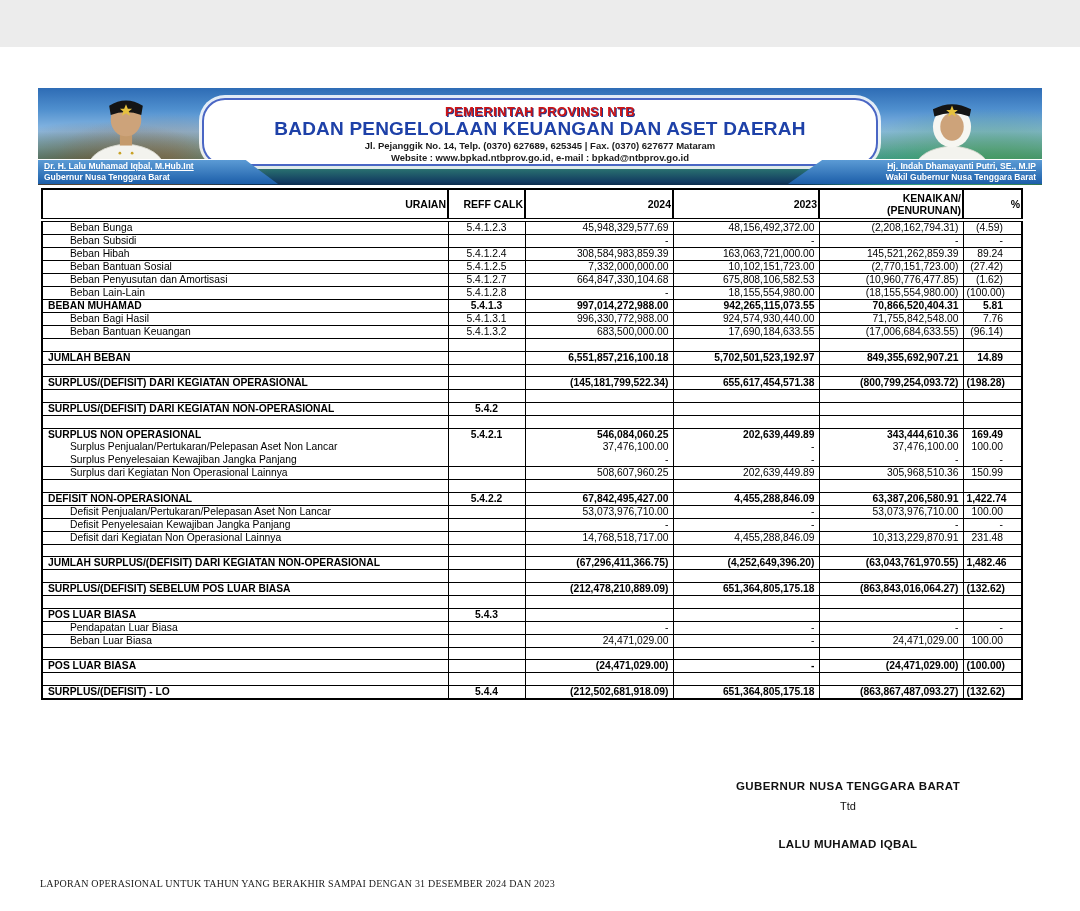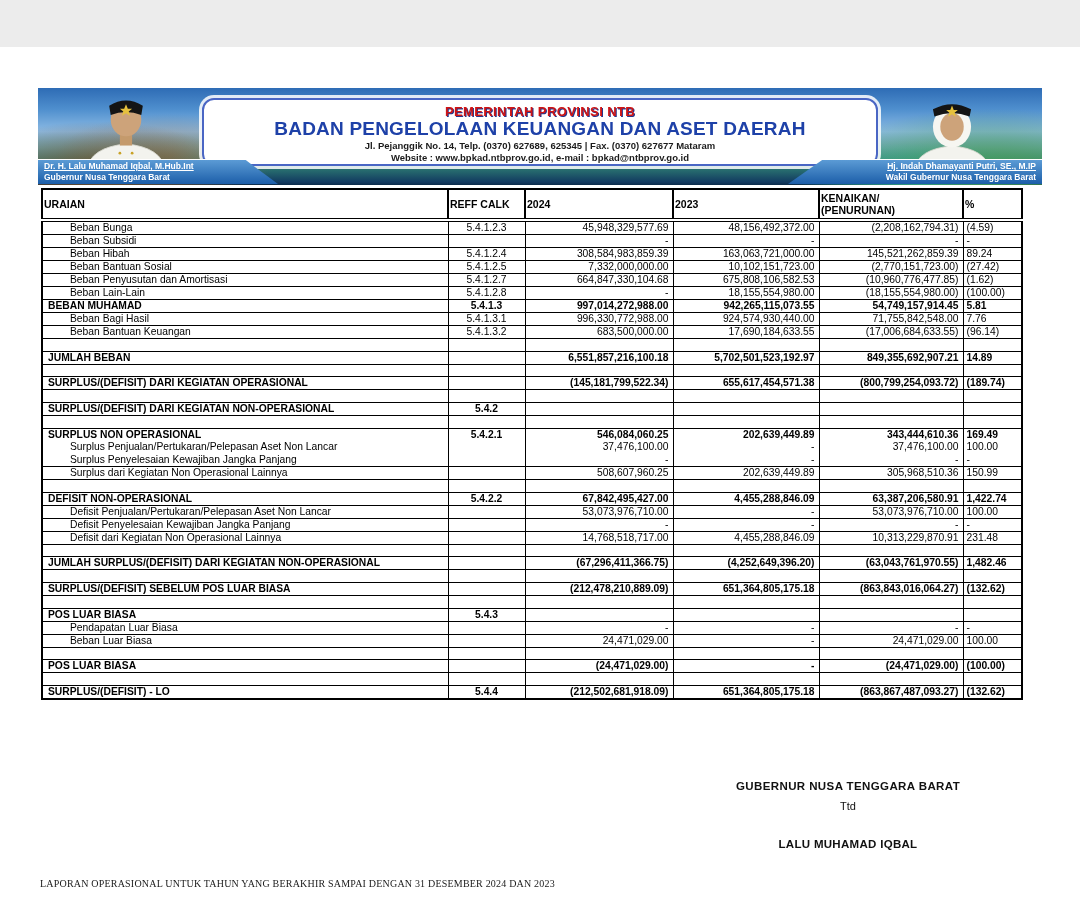--- a/index.html
+++ b/index.html
@@ -11,21 +11,21 @@
   
   .banner { position:absolute; left:38px; top:88px; width:1004px; height:97px; overflow:hidden;
     background:
       radial-gradient(ellipse 200px 80px at 6% 92%, rgba(112,78,42,.95), rgba(112,78,42,0) 70%),
       radial-gradient(ellipse 160px 60px at 13% 70%, rgba(150,110,70,.6), rgba(150,110,70,0) 70%),
       radial-gradient(ellipse 250px 90px at 95% 88%, rgba(70,155,80,.9), rgba(70,155,80,0) 72%),
       radial-gradient(ellipse 180px 60px at 88% 99%, rgba(35,190,190,.8), rgba(35,190,190,0) 70%),
       linear-gradient(180deg,#2e6cb5 0%, #4f8fce 22%, #8dbbe4 45%, #6ea9b4 62%, #2f7f74 80%, #123a60 97%, #0d2c4a 100%);
   }
   .center-box { position:absolute; left:50%; top:10px; transform:translateX(-50%);
-    width:676px; height:68px; background:#fff; border:2px solid #4a66c4; border-radius:12px;
+    width:676px; height:68px; background:#fff; border:2px solid #4a66c4; border-radius:23px;
     box-shadow:0 0 0 3px rgba(255,255,255,.85); text-align:center; padding-top:4px; }
   .org1 { color:#d01414; font-weight:bold; font-size:13px; letter-spacing:.4px;
     text-shadow:1px 1px 0 #27368c; }
   .org2 { color:#1e41a8; font-weight:bold; font-size:19px; letter-spacing:.2px; line-height:1.08; }
   .addr, .web { color:#1b1b1b; font-weight:bold; font-size:9.5px; line-height:1.3; }
 
   .person { position:absolute; bottom:11px; }
   .person.left { left:42px; }
   .person.right { right:46px; }
 
@@ -33,32 +33,32 @@
     font-weight:bold; line-height:11px; background:linear-gradient(180deg,#5b9bd5,#1c5ea9);
     border-top:1px solid #fff; padding-top:1px; z-index:3; }
   .ribbon .nm { text-decoration:underline; }
   .ribbon.left { left:0; width:240px; clip-path:polygon(0 0, 86% 0, 100% 100%, 0 100%); padding-left:6px; }
   .ribbon.right { right:0; width:254px; clip-path:polygon(14% 0, 0 100%, 100% 100%, 100% 0); text-align:right; padding-right:6px; }
 
   
   .table-wrap { position:absolute; left:41px; top:188px; }
   table { border-collapse:collapse; table-layout:fixed; width:980px; border:2.5px solid #000; }
   th { border:2px solid #000; border-bottom:4px double #000; font-size:10.5px; font-weight:bold;
-    text-align:left; vertical-align:middle; line-height:12px; padding:2px 1px; color:#000; }
+    text-align:right; vertical-align:middle; line-height:12px; padding:2px 1px; color:#000; }
   td { border-left:1.4px solid #000; border-bottom:1px solid #000; height:12.7px;
     font-size:10.3px; color:#000; white-space:nowrap; overflow:hidden; padding:0 3px;
     vertical-align:middle; line-height:12px; }
   td:first-child, th:first-child { border-left:none; }
   tr.bold td { font-weight:bold; }
   tr.nb td { border-bottom:none; }
   td.u { text-align:left; padding-left:5px; }
   tr.indent td.u { padding-left:27px; }
   td.r { text-align:center; }
   td.n { text-align:right; padding-right:4px; }
-  td.p { padding-right:18px; }
+  td.p { text-align:right; padding-right:18px; }
 
   
   .signature { position:absolute; left:698px; top:780px; width:300px; text-align:center; color:#111; }
   .sig-office { font-weight:bold; font-size:11.5px; letter-spacing:.4px; }
   .sig-ttd { margin-top:8px; font-size:11px; }
   .sig-name { margin-top:26px; font-weight:bold; font-size:11.5px; letter-spacing:.3px; }
   .footer { position:absolute; left:40px; top:878px; font-family:"Liberation Serif", serif;
     font-size:10px; color:#1a1a1a; letter-spacing:.2px; }
 </style>
 </head>
@@ -180,21 +180,21 @@
     <td class="n">-</td>
     <td class="n">18,155,554,980.00</td>
     <td class="n">(18,155,554,980.00)</td>
     <td class="p">(100.00)</td>
   </tr>
         <tr class="bold">
     <td class="u">BEBAN MUHAMAD</td>
     <td class="r">5.4.1.3</td>
     <td class="n">997,014,272,988.00</td>
     <td class="n">942,265,115,073.55</td>
-    <td class="n">54,749,157,914.45</td>
+    <td class="n">70,866,520,404.31</td>
     <td class="p">5.81</td>
   </tr>
         <tr class="indent">
     <td class="u">Beban Bagi Hasil</td>
     <td class="r">5.4.1.3.1</td>
     <td class="n">996,330,772,988.00</td>
     <td class="n">924,574,930,440.00</td>
     <td class="n">71,755,842,548.00</td>
     <td class="p">7.76</td>
   </tr>
@@ -229,21 +229,21 @@
     <td class="n"></td>
     <td class="n"></td>
     <td class="p"></td>
   </tr>
         <tr class="bold">
     <td class="u">SURPLUS/(DEFISIT) DARI KEGIATAN OPERASIONAL</td>
     <td class="r"></td>
     <td class="n">(145,181,799,522.34)</td>
     <td class="n">655,617,454,571.38</td>
     <td class="n">(800,799,254,093.72)</td>
-    <td class="p">(189.74)</td>
+    <td class="p">(198.28)</td>
   </tr>
         <tr class="spacer">
     <td class="u"></td>
     <td class="r"></td>
     <td class="n"></td>
     <td class="n"></td>
     <td class="n"></td>
     <td class="p"></td>
   </tr>
         <tr class="bold">

